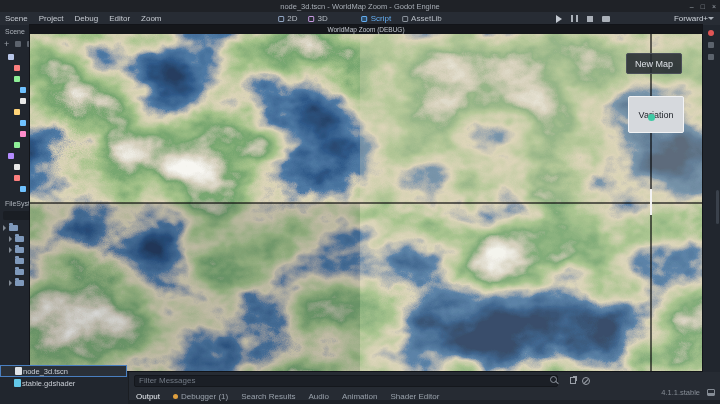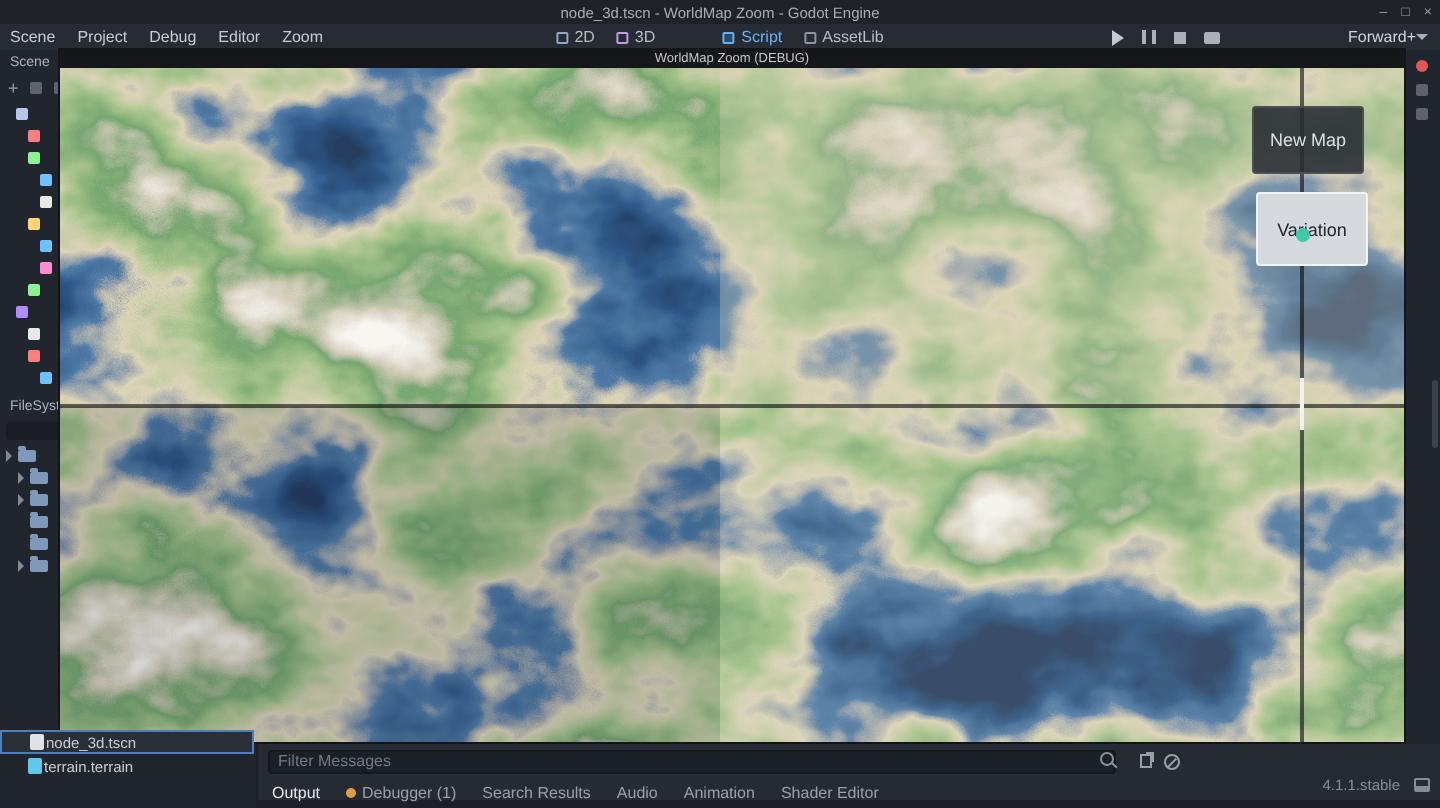--- a/index.html
+++ b/index.html
@@ -88,21 +88,21 @@
   .ov-br { position:absolute; left:330px; top:169px; width:342px; height:168px;
     background:rgba(228,222,202,0.10); }
   .ov-bl { position:absolute; left:0; top:169px; width:330px; height:168px;
     background:rgba(0,5,30,0.12); }
   .cross-v { position:absolute; left:620px; top:0; width:2px; height:337px;
     background:rgba(8,8,10,0.6); }
   .cross-h { position:absolute; left:0; top:168px; width:672px; height:2px;
     background:rgba(8,8,10,0.6); }
   .cursor-seg { position:absolute; left:620px; top:155px; width:2px; height:26px;
     background:#f2f2f2; }
-  .btn-newmap { position:absolute; left:596px; top:19px; width:56px; height:34px;
+  .btn-newmap { position:absolute; left:596px; top:19px; width:56px; height:21px;
     background:rgba(38,42,49,0.88); color:#dde1e6; font-size:9px; border:1px solid #4a4f58;
     border-radius:2px; display:flex; align-items:center; justify-content:center; }
   .btn-variation { position:absolute; left:598px; top:62px; width:56px; height:37px;
     background:#d6d9dd; color:#22262c; font-size:9px; border:1px solid #f2f3f5;
     border-radius:2px; display:flex; align-items:center; justify-content:center; }
   .teal-dot { position:absolute; left:618px; top:80px; width:7px; height:7px;
     border-radius:50%; background:#3fc9a4; z-index:3; }
 
   
   .bottom-panel { position:absolute; left:128px; top:372px; width:592px; height:28px;
@@ -287,21 +287,21 @@
     </div>
   </div>
 
   <div class="file-rows">
     <div class="file-row selected">
       <span class="file-ico ico-scene"></span>
       <span>node_3d.tscn</span>
     </div>
     <div class="file-row">
       <span class="file-ico ico-shader"></span>
-      <span>terrain.terrain</span>
+      <span>stable.gdshader</span>
     </div>
   </div>
 
   <div class="bottom-panel">
     <div class="filter-row">
       <input class="filter-input" type="text" placeholder="Filter Messages" style="">
       <span class="search-wrap">
           <span class="search-icon"></span>
         </span>
       <span class="copy-icon"></span>

